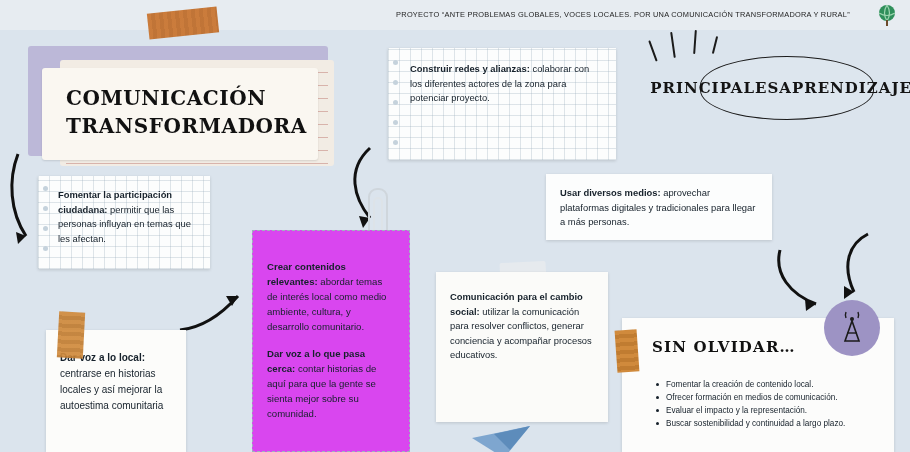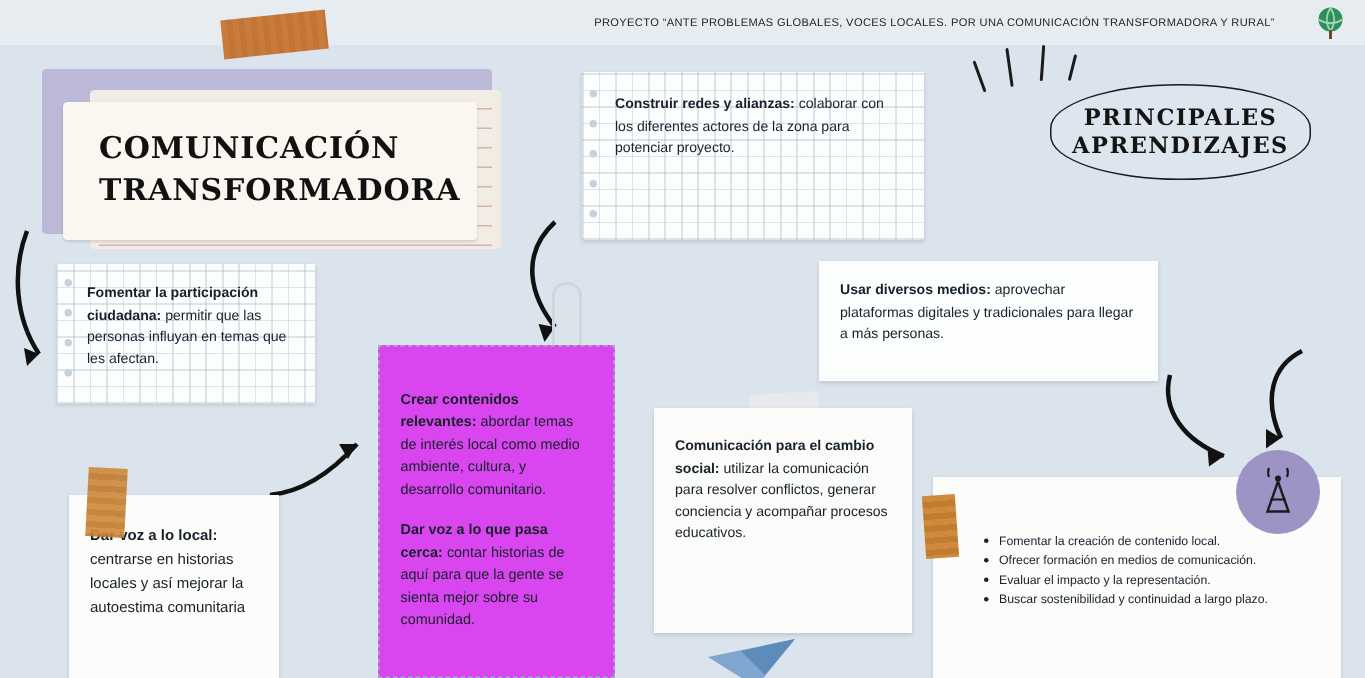--- a/index.html
+++ b/index.html
@@ -156,21 +156,21 @@
     top: 176px;
     width: 172px;
     height: 93px;
     padding: 12px 12px 10px 20px;
   }
   
   #card-medios {
     left: 546px;
     top: 174px;
     width: 226px;
-    height: 80px;
+    height: 66px;
     padding: 12px 14px;
     background: #fcfdfd;
   }
   
   #card-crear {
     left: 252px;
     top: 230px;
     width: 158px;
     height: 222px;
     padding: 28px 14px;
@@ -217,21 +217,21 @@
     width: 172px;
     height: 62px;
     border: 1.6px solid #1b1b1b;
     border-radius: 50% / 46%;
     background: #dde6ee;
   }
   .bubble .txt {
     position: absolute;
     inset: 0;
     display: flex;
-    flex-direction: column;
+    flex-direction: row;
     justify-content: center;
     align-items: center;
     font-family: "DejaVu Serif", serif;
     font-weight: bold;
     font-size: 15px;
     letter-spacing: 1px;
     line-height: 19px;
     color: #141414;
     text-align: right;
   }
@@ -456,20 +456,21 @@
     </svg>
   </div>
   <div class="arrow" style="left:772px; top:246px;">
     <svg width="70" height="78" viewBox="0 0 70 78">
       <path d="M8 4 C2 28 18 48 44 58" stroke="#111" stroke-width="3" fill="none"></path>
       <path d="M44 58 l-11 -5 l1 12 z" fill="#111"></path>
     </svg>
   </div>
 
   <div class="note" id="card-olvidar">
+    <div class="ttl">SIN OLVIDAR…</div>
     <ul>
       <li>Fomentar la creación de contenido local.</li>
       <li>Ofrecer formación en medios de comunicación.</li>
       <li>Evaluar el impacto y la representación.</li>
       <li>Buscar sostenibilidad y continuidad a largo plazo.</li>
     </ul>
   </div>
   <div class="olvidar-tape"></div>
 
   <div class="radio-badge">

